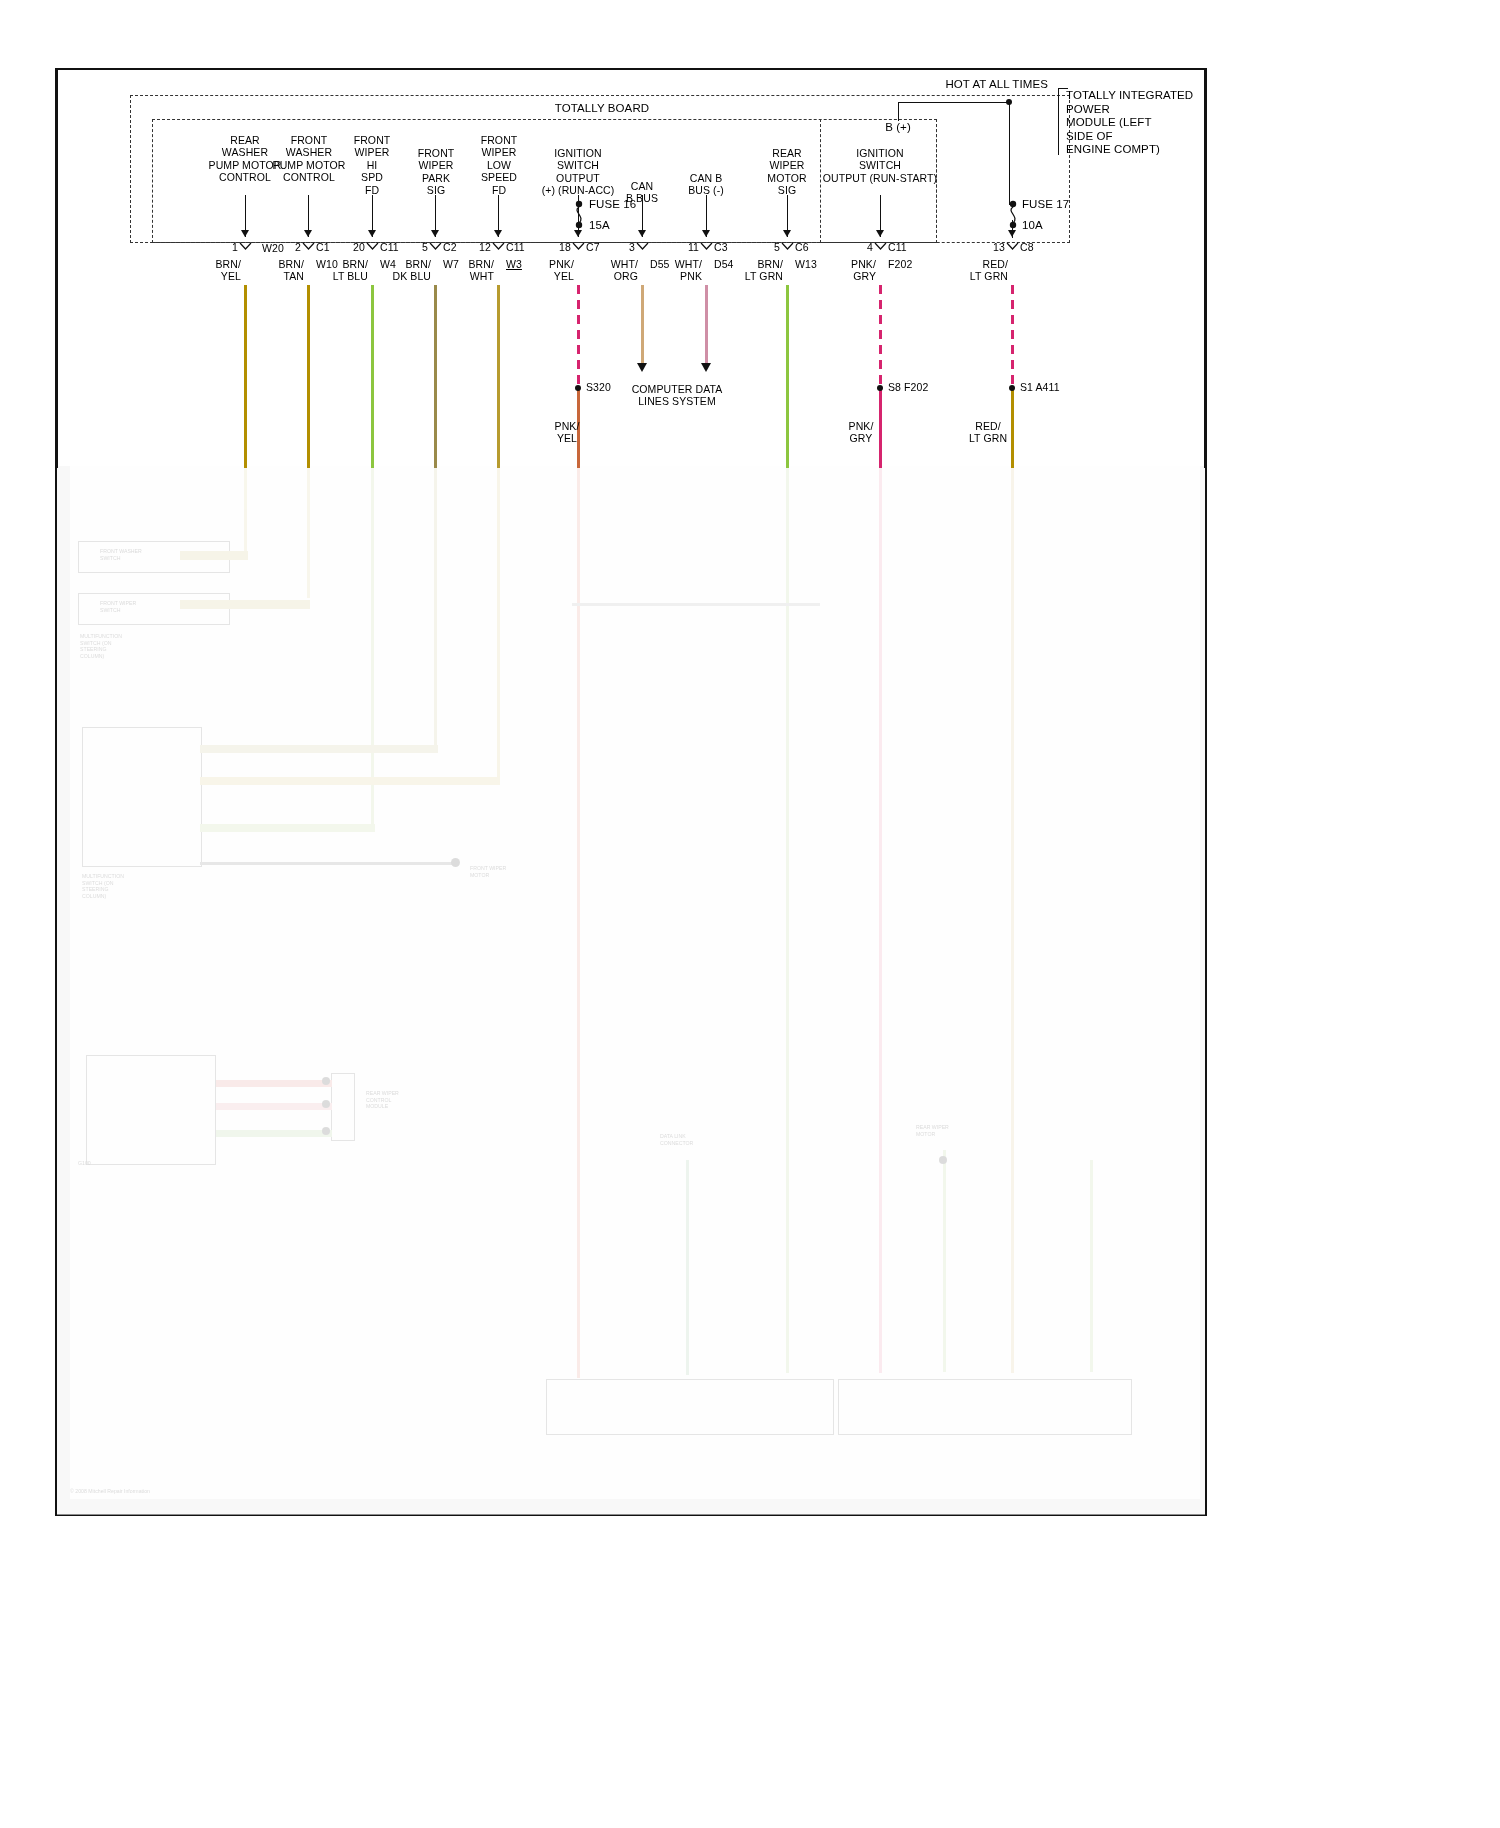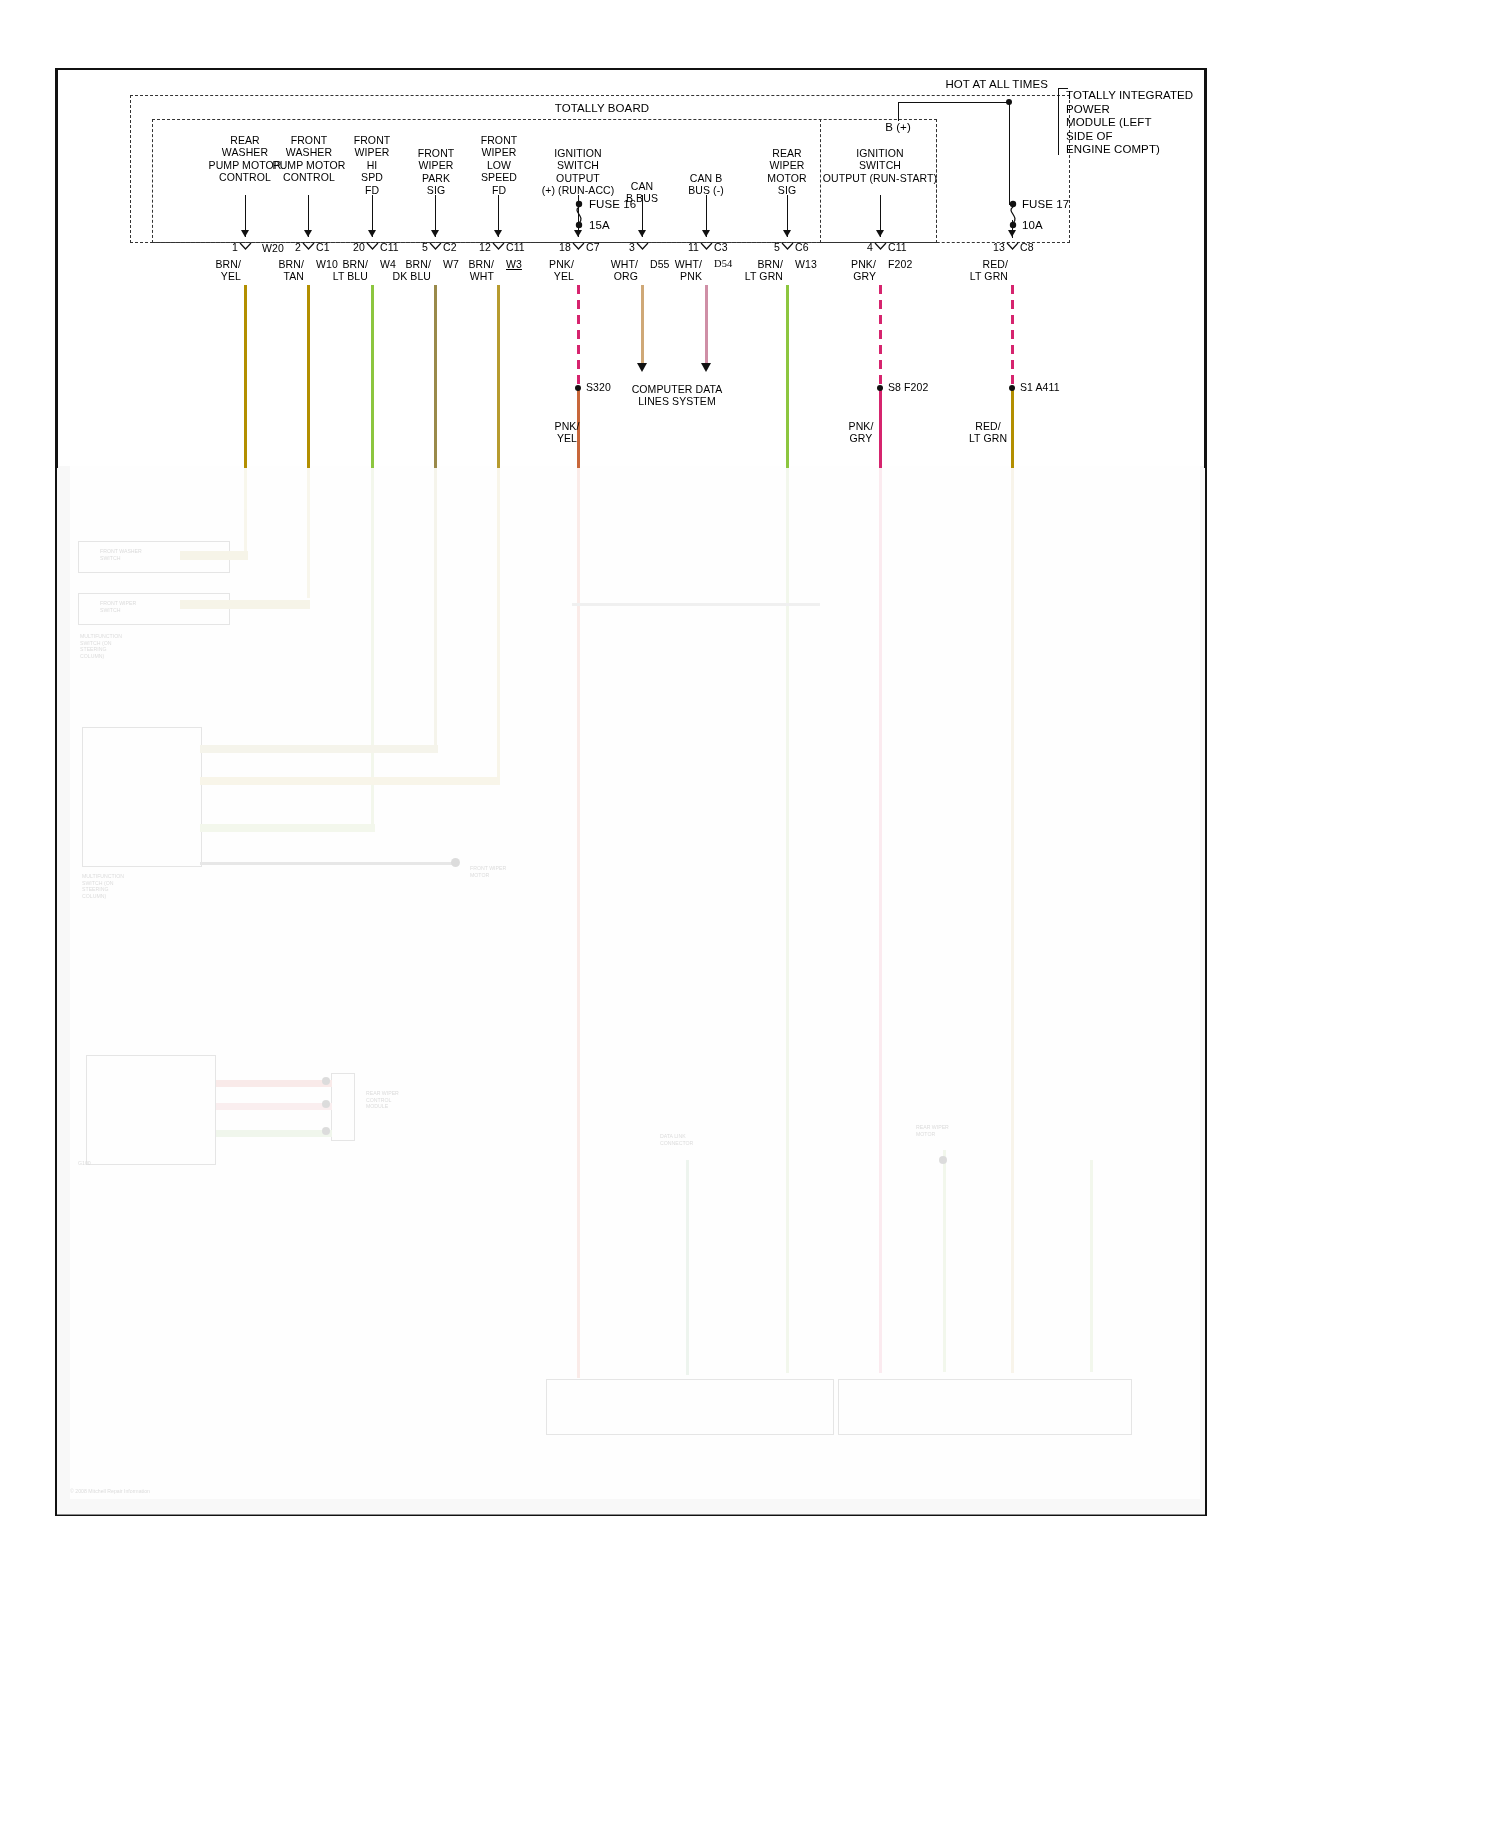--- a/index.html
+++ b/index.html
@@ -281,21 +281,21 @@
   <div class="lbl t10 r" style="left:574px;top:258px;text-align:right;">PNK/
 YEL</div>
   <div class="lbl t10 l" style="left:586px;top:258px;"></div>
 
   <div class="lbl t10 r" style="left:638px;top:258px;text-align:right;">WHT/
 ORG</div>
   <div class="lbl t10 l" style="left:650px;top:258px;">D55</div>
 
   <div class="lbl t10 r" style="left:702px;top:258px;text-align:right;">WHT/
 PNK</div>
-  <div class="lbl t10 l" style="left:714px;top:258px;font-family:Liberation Serif, serif;">D54</div>
+  <div class="lbl t10 l" style="left:714px;top:258px;">D54</div>
 
   <div class="lbl t10 r" style="left:783px;top:258px;text-align:right;">BRN/
 LT GRN</div>
   <div class="lbl t10 l" style="left:795px;top:258px;">W13</div>
 
   <div class="lbl t10 r" style="left:876px;top:258px;text-align:right;">PNK/
 GRY</div>
   <div class="lbl t10 l" style="left:888px;top:258px;">F202</div>
 
   <div class="lbl t10 r" style="left:1008px;top:258px;text-align:right;">RED/

